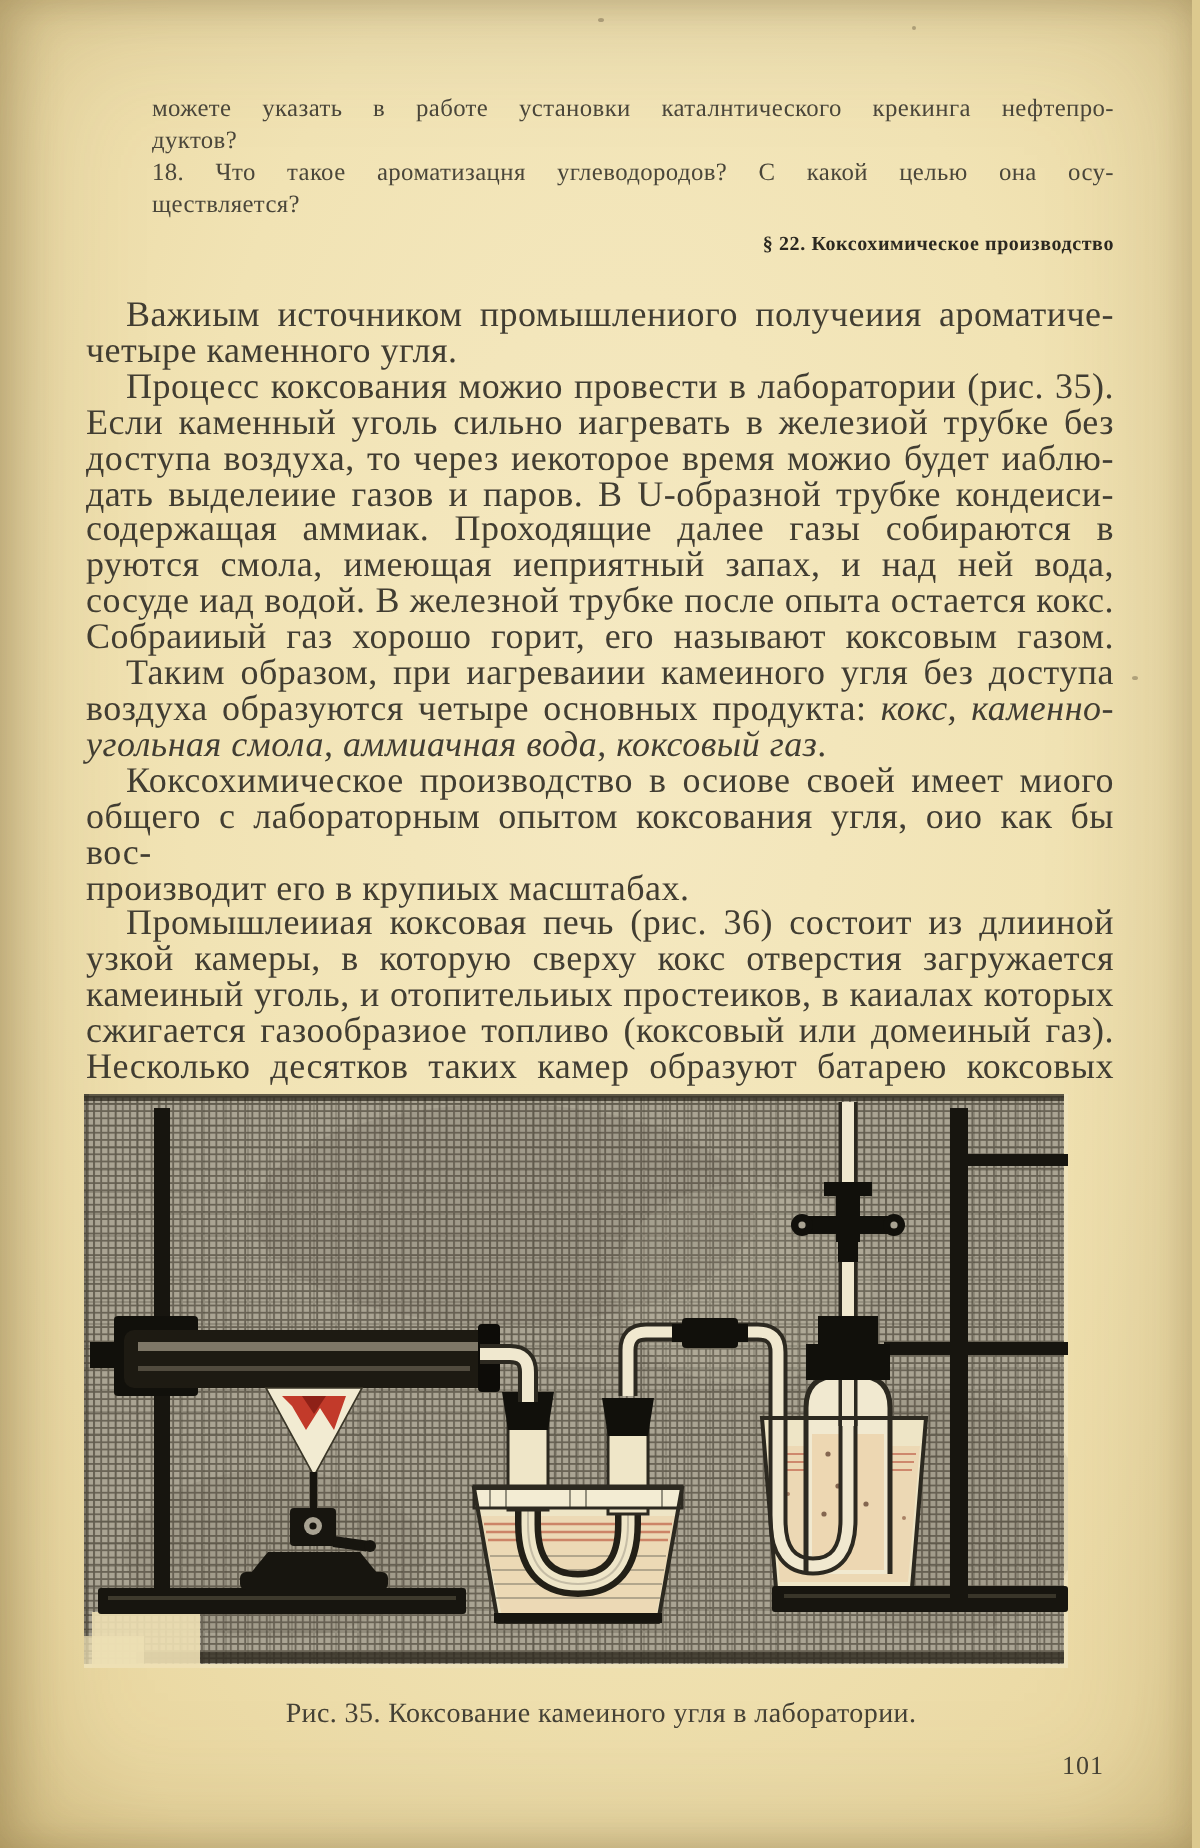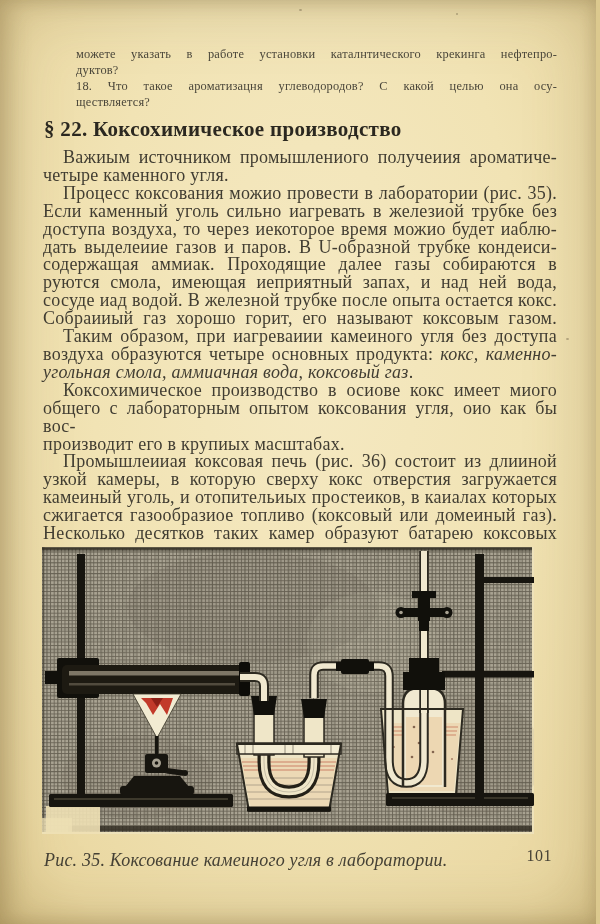--- a/index.html
+++ b/index.html
@@ -15,41 +15,41 @@
     background:radial-gradient(ellipse at 52% 38%, #f5e9c2 0%, #f1e3b4 50%, #ead8a2 85%, #e0cc92 100%);
     box-shadow:inset 0 0 70px rgba(120,95,40,.28), inset 10px 0 22px rgba(95,75,30,.22), inset -4px 0 14px rgba(95,75,30,.12);
     color:#413d32;
   }
   .intro{
     position:absolute;left:76px;top:47px;width:481px;
     font-size:12.4px;line-height:15.9px;letter-spacing:.2px;color:#4a463a;
   }
   .heading{
     position:absolute;left:44px;top:117px;width:513px;
-    text-align:left;font-weight:bold;font-size:21px;color:#2b2820;letter-spacing:.3px;
+    text-align:right;font-weight:bold;font-size:10px;color:#2b2820;letter-spacing:.3px;
   }
   .body-text{
     position:absolute;left:43px;top:149px;width:514px;
     font-size:18px;line-height:17.9px;letter-spacing:.25px;
   }
   .line{text-align:justify;text-align-last:justify;white-space:normal;}
   .line.last{text-align-last:left;}
   .line.first{text-indent:20px;}
   .line i{font-style:italic;}
   .figure{
     position:absolute;left:42px;top:547px;width:492px;height:287px;
   }
   .figure svg{display:block;width:492px;height:287px;}
   .caption{
     position:absolute;left:44px;top:850px;width:513px;
-    text-align:left;font-size:18px;letter-spacing:.2px;color:#454135;font-style:italic;
+    text-align:center;font-size:14px;letter-spacing:.2px;color:#454135;
   }
   .pagenum{
-    position:absolute;right:44px;top:847px;
-    font-size:16px;letter-spacing:.5px;color:#454135;font-family:Liberation Serif, serif;
+    position:absolute;right:44px;top:875px;
+    font-size:13px;letter-spacing:.5px;color:#454135;font-family:Liberation Serif, serif;
   }
   .speck{position:absolute;border-radius:50%;background:#6d6045;opacity:.45;}
 </style>
 </head>
 <body>
 
 <div class="page">
 
   <div class="intro">
     <div class="line">можете указать в работе установки каталнтического крекинга нефтепро-</div>
@@ -70,21 +70,21 @@
     <div class="line">дать выделеиие газов и паров. В U-образной трубке кондеиси-</div>
     <div class="line">содержащая аммиак. Проходящие далее газы собираются в</div>
     <div class="line">руются смола, имеющая иеприятный запах, и над ней вода,</div>
     <div class="line">сосуде иад водой. В железной трубке после опыта остается кокс.</div>
     <div class="line">Собраииый газ хорошо горит, его называют коксовым газом.</div>
 
     <div class="line first">Таким образом, при иагреваиии камеиного угля без доступа</div>
     <div class="line"><span>воздуха образуются четыре основных продукта: </span><i>кокс, каменно-</i></div>
     <div class="line last"><i>угольная смола, аммиачная вода, коксовый газ</i><span>.</span></div>
 
-    <div class="line first">Коксохимическое производство в осиове кокс имеет миого</div>
+    <div class="line first">Коксохимическое производство в осиове своей имеет миого</div>
     <div class="line">общего с лабораторным опытом коксования угля, оио как бы вос-</div>
     <div class="line last">производит его в крупиых масштабах.</div>
 
     <div class="line first">Промышлеииая коксовая печь (рис. 36) состоит из длииной</div>
     <div class="line">узкой камеры, в которую сверху кокс отверстия загружается</div>
     <div class="line">камеиный уголь, и отопительиых простеиков, в каиалах которых</div>
     <div class="line">сжигается газообразиое топливо (коксовый или домеиный газ).</div>
     <div class="line">Несколько десятков таких камер образуют батарею коксовых</div>
   </div>
 

